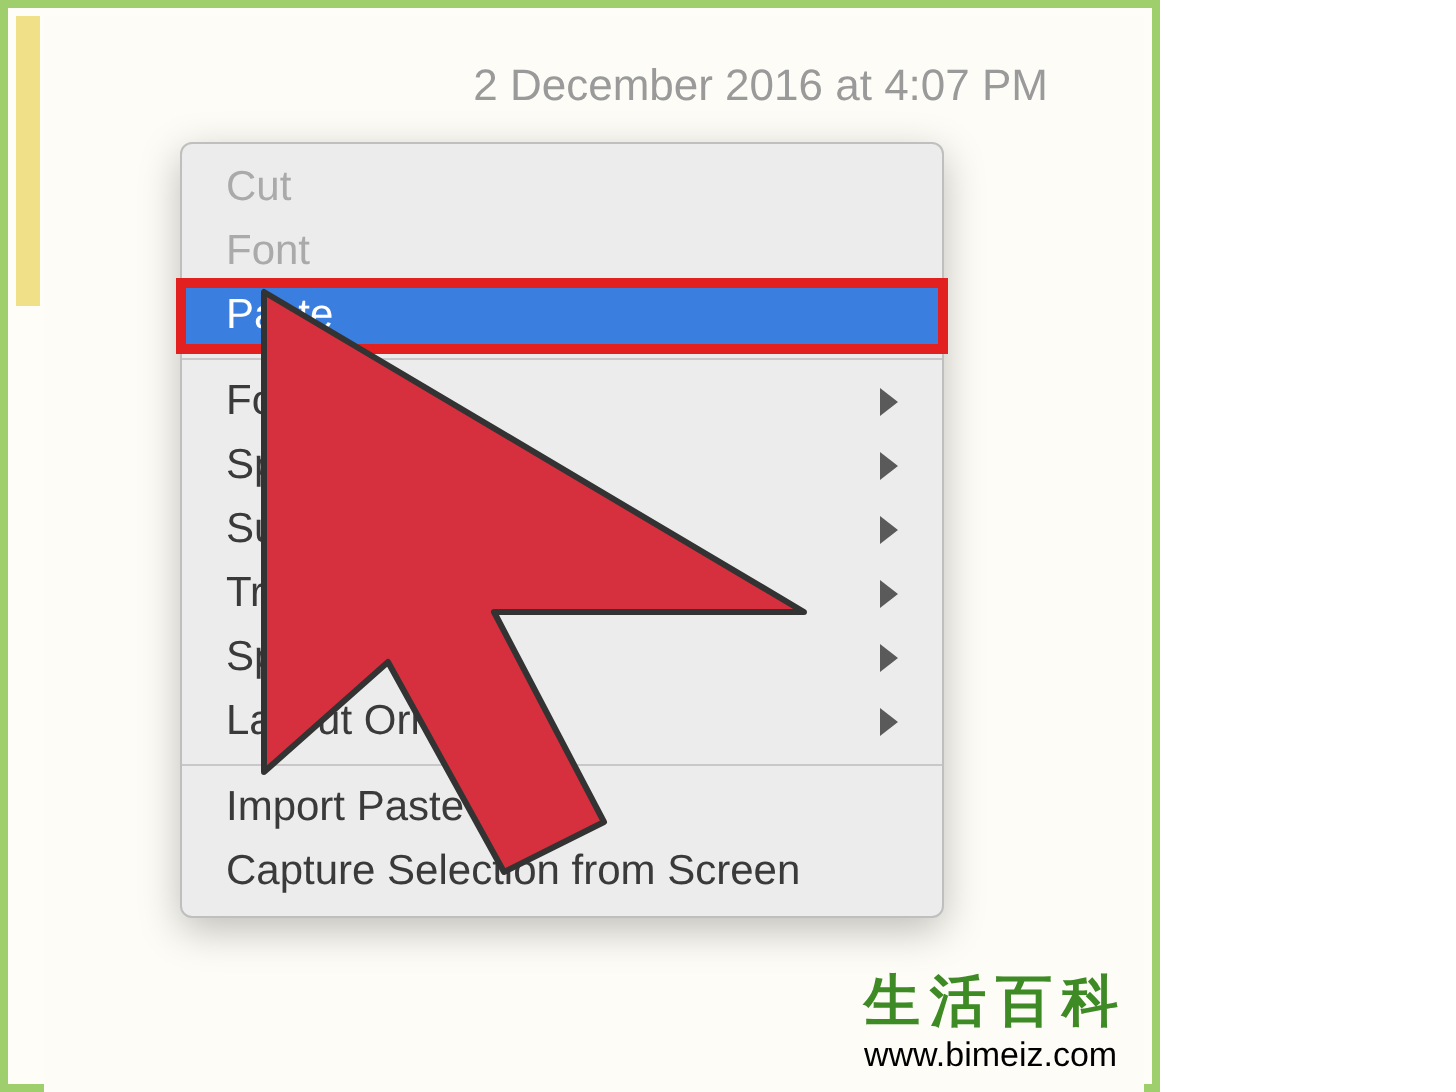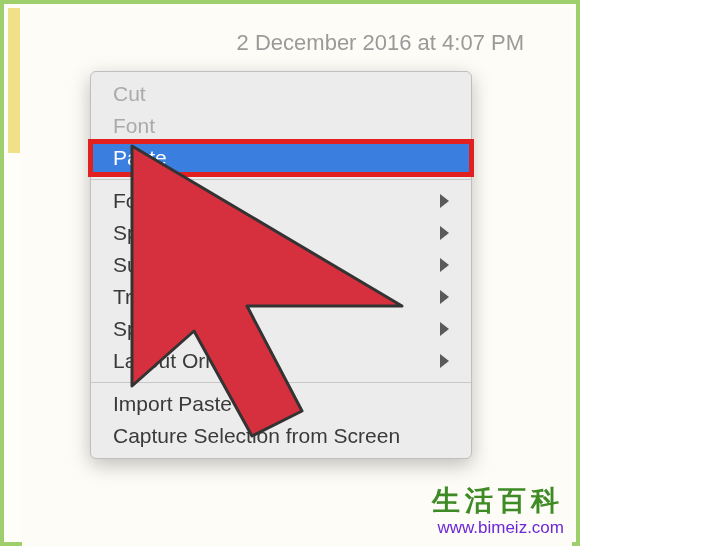--- a/index.html
+++ b/index.html
@@ -104,33 +104,33 @@
       top: 128px;
       width: 300px;
       height: 310px;
       pointer-events: none;
       z-index: 10;
     }
     .watermark {
       position: absolute;
       right: 8px;
       bottom: 8px;
-      text-align: right;
+      text-align: left;
       z-index: 20;
     }
     .watermark-top {
       font-size: 28px;
       font-weight: bold;
       color: #3e8a25;
       letter-spacing: 5px;
       font-family: 'SimHei', sans-serif;
     }
     .watermark-bottom {
       font-size: 17px;
-      color: #6d28d9;
+      color: #000000;
       font-weight: 500;
       margin-top: -2px;
     }
   </style>
 </head>
 <body>
 
 <div class="outer-border">
   <div class="left-stripe"></div>
   <div class="paper-area">

